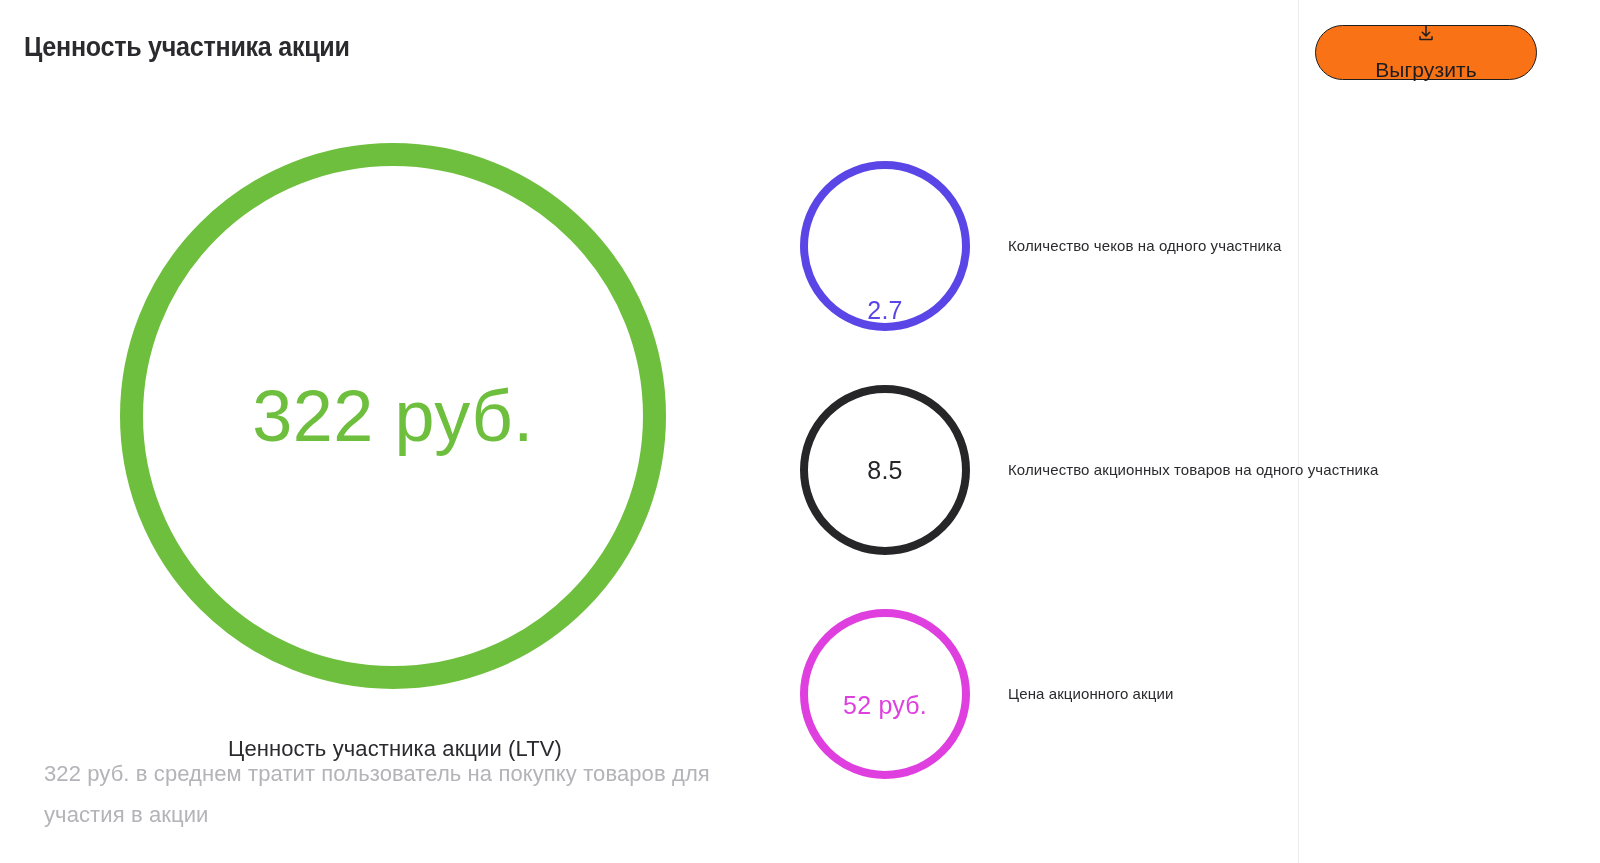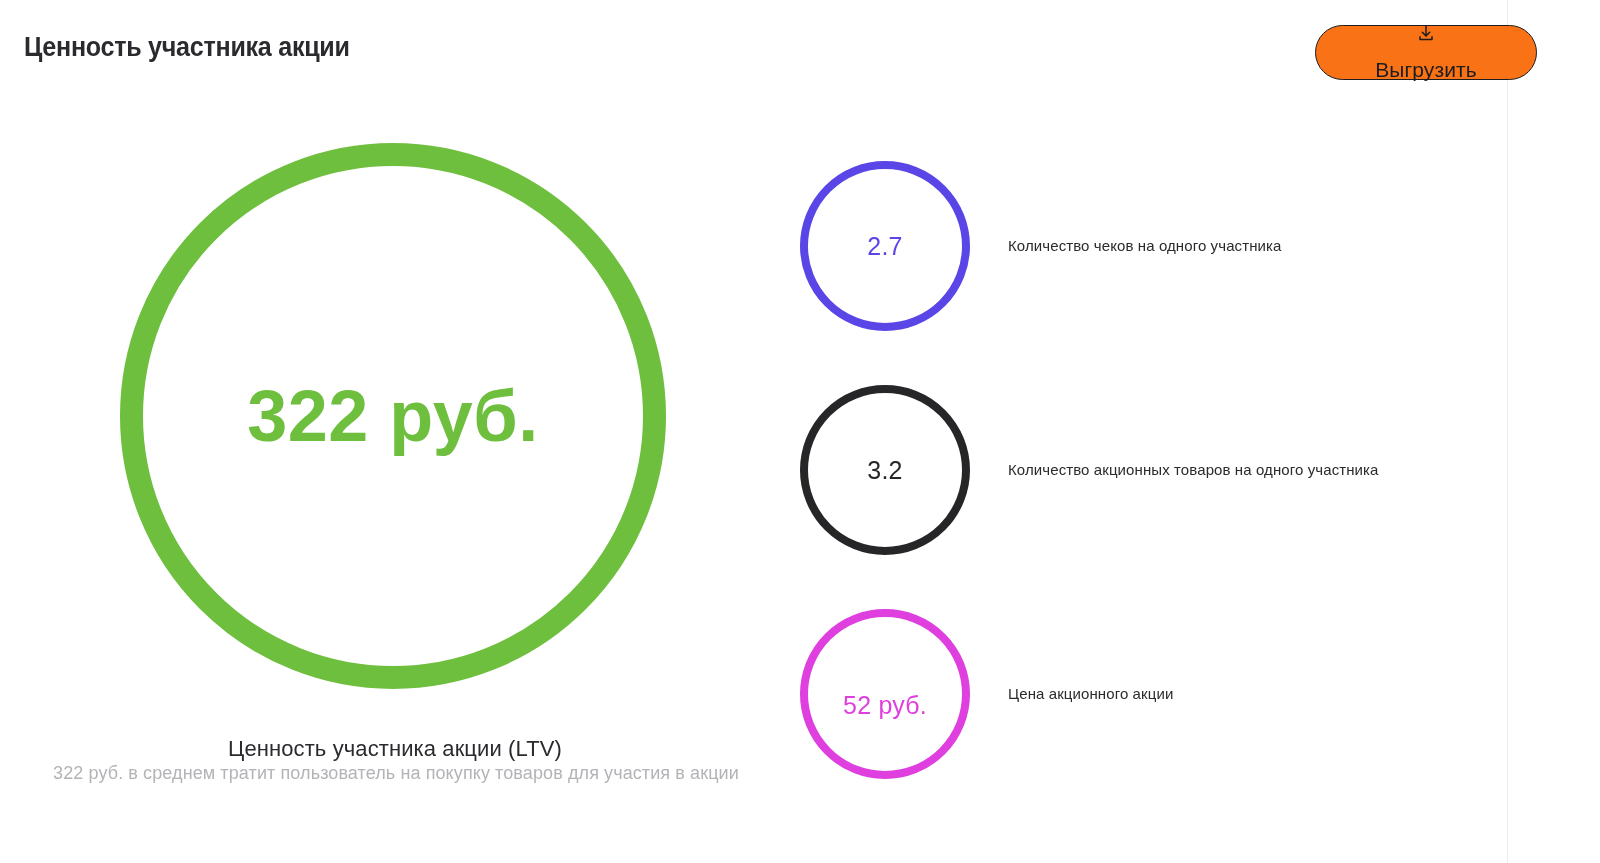--- a/index.html
+++ b/index.html
@@ -8,21 +8,21 @@
   html, body {
     width: 1600px;
     height: 863px;
     background: #ffffff;
     font-family: "Liberation Sans", sans-serif;
     overflow: hidden;
   }
 
   .page {
     position: relative;
-    width: 1508px;
+    width: 1299px;
     height: 863px;
     background: #ffffff;
     border-right: 1px solid #ececec;
   }
 
   
   .header {
     position: absolute;
     top: 0; left: 0;
     width: 1600px;
@@ -103,21 +103,21 @@
     border-radius: 50%;
     border: 23px solid #6fbf3f;
     background: transparent;
     display: flex;
     align-items: center;
     justify-content: center;
   }
 
   .primary-value {
     font-size: 72px;
-    font-weight: 700;
+    font-weight: 400;
     color: #6fbf3f;
     letter-spacing: 0.5px;
     line-height: 1;
     white-space: nowrap;
   }
 
   .primary-caption {
     position: absolute;
     left: 0;
     top: 600px;
@@ -125,25 +125,24 @@
     text-align: center;
     font-size: 22px;
     font-weight: 400;
     color: #2b2b2f;
     letter-spacing: 0.1px;
     margin-top: 28px;
   }
 
   .primary-description {
     position: absolute;
-    left: 28px;
+    left: 44px;
     top: 645px;
     width: 736px;
-    text-align: center;
-    font-size: 18px;
+    font-size: 22px;
     font-weight: 400;
     line-height: 41px;
     color: #b3b3b8;
     letter-spacing: 0.1px;
   }
 
   
   .secondary-metrics {
     position: absolute;
     left: 800px;
@@ -229,29 +228,29 @@
 
       <div class="primary-caption">Ценность участника акции (LTV)</div>
 
       <div class="primary-description">322 руб. в среднем тратит пользователь на покупку товаров для участия в акции</div>
 
     </div>
 
     <div class="secondary-metrics">
 
       <div class="metric-row row-0">
-        <div class="metric-ring" style="border-color:#5a46e6;">
+        <div class="metric-ring" style="border-color:#5a46e6;align-items:flex-end;">
           <span class="metric-value" style="color:#5a46e6;">2.7</span>
         </div>
         <div class="metric-label">Количество чеков на одного участника</div>
       </div>
 
       <div class="metric-row row-1">
         <div class="metric-ring" style="border-color:#262629;">
-          <span class="metric-value" style="color:#262629;">3.2</span>
+          <span class="metric-value" style="color:#262629;">8.5</span>
         </div>
         <div class="metric-label">Количество акционных товаров на одного участника</div>
       </div>
 
       <div class="metric-row row-2">
         <div class="metric-ring" style="border-color:#de3fde;">
           <span class="metric-value" style="color:#de3fde;margin-top:22px;">52 руб.</span>
         </div>
         <div class="metric-label">Цена акционного акции</div>
       </div>

